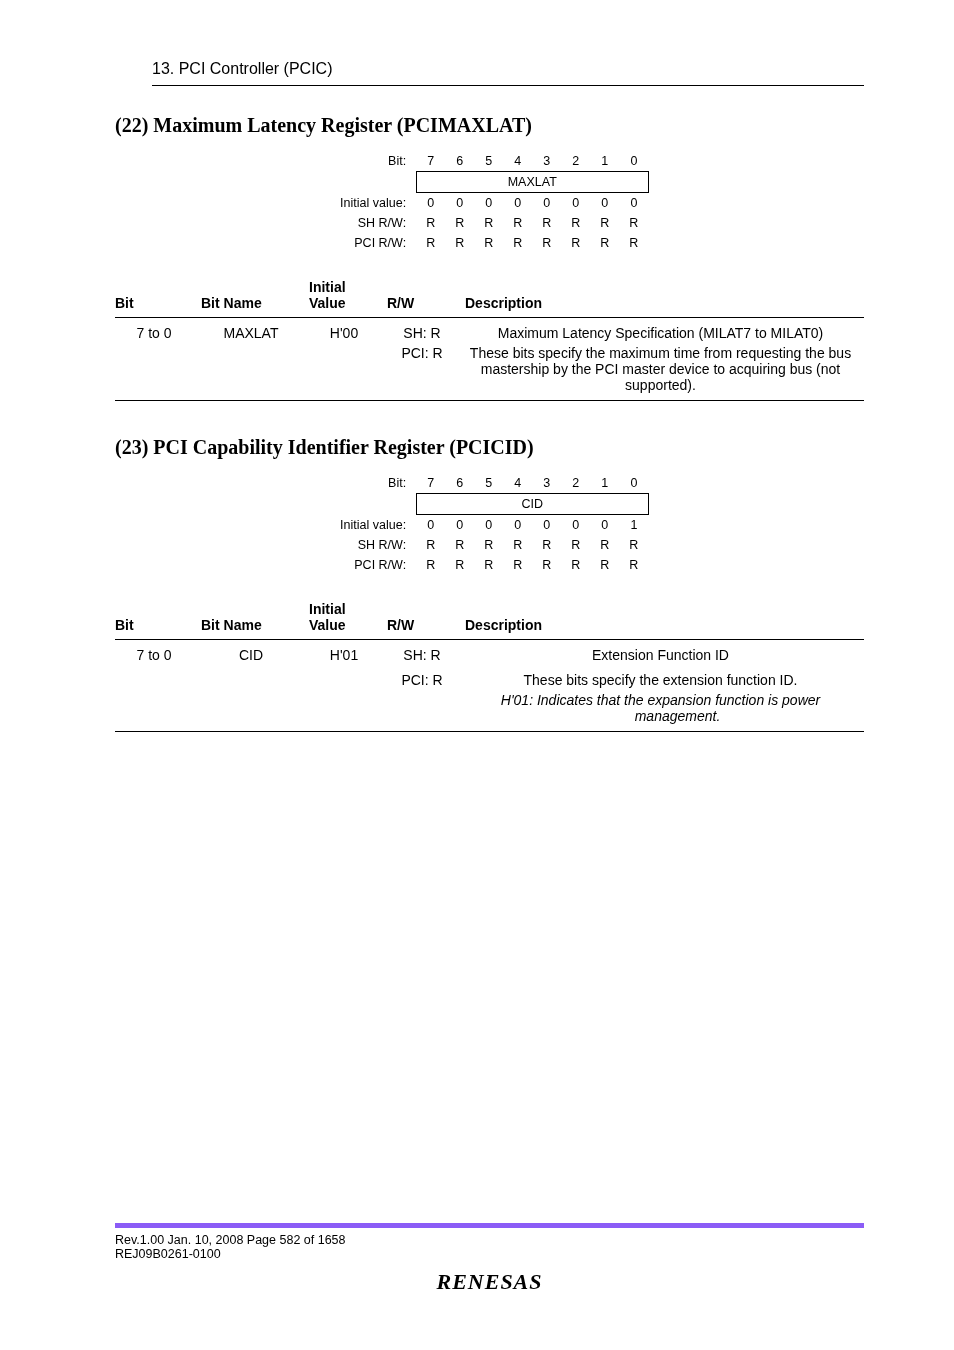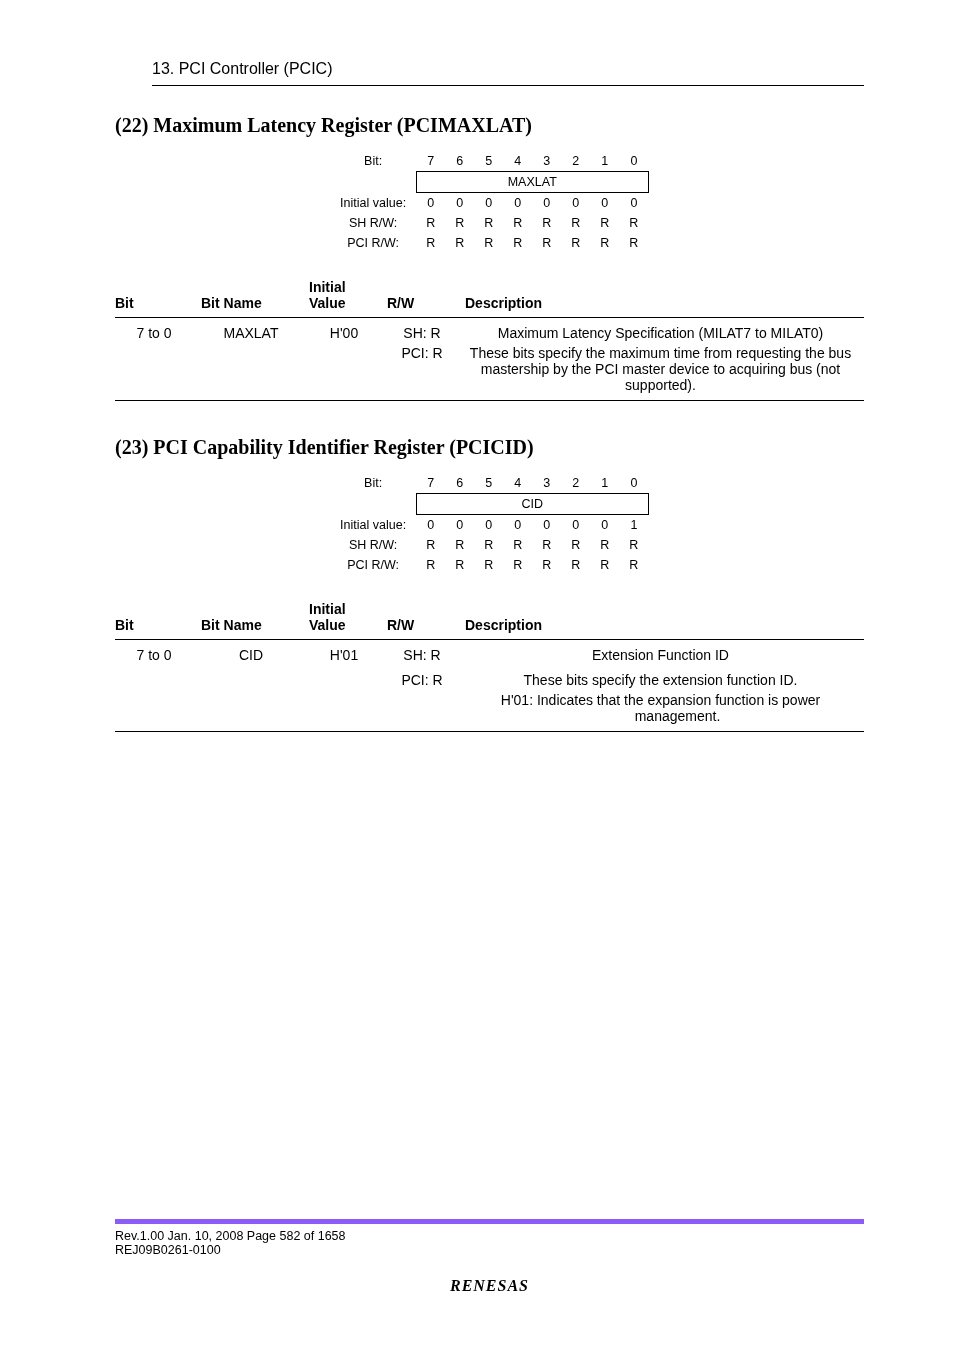--- a/index.html
+++ b/index.html
@@ -43,20 +43,21 @@
   .bit-table {
     border-collapse: collapse;
     font-size: 12.5px;
     margin: 0 auto 20px auto;
   }
   .bit-table td, .bit-table th {
     text-align: center;
     padding: 3px 10px;
   }
   .bit-table .label-col {
+    text-align: right;
     padding-right: 10px;
     white-space: nowrap;
   }
   .bit-table .reg-row td.cell {
     border: 1.2px solid #000;
   }
   .bit-table .reg-name {
     font-size: 12.5px;
   }
 
@@ -97,25 +98,25 @@
     bottom: 55px;
     font-size: 12.5px;
   }
   .footer-rule {
     border-top: 5px solid #8b5cf6;
     padding-top: 5px;
   }
   .renesas {
     text-align: center;
     font-family: "Times New Roman", Times, serif;
-    font-size: 16px;
+    font-size: 22px;
     font-weight: bold;
     font-style: italic;
     letter-spacing: 1px;
-    margin-top: 20px;
+    margin-top: 8px;
   }
 </style>
 </head>
 <body>
 
 <div class="page">
   <div class="header-line">13.   PCI Controller (PCIC)</div>
 
   <div class="sec-title">(22)  Maximum Latency Register (PCIMAXLAT)</div>
 
@@ -277,21 +278,21 @@
           <td class="no-border"></td>
       <td class="no-border">PCI: R</td>
       <td class="no-border">These bits specify the extension function ID.</td>
     </tr>
     <tr class="desc-inner-row-last">
       <td></td>
           <td></td>
           <td></td>
           <td></td>
       <td style="padding-left:0">
-            <div style="padding-left:0; text-indent:-34px; margin-left:34px;">H'01: Indicates that the expansion function is power management.</div>
+            <div style="padding-left:0; text-indent:-34px; margin-left:34px;font-style:italic;">H'01: Indicates that the expansion function is power management.</div>
           </td>
     </tr>
   </tbody>
     </table>
 
   <div class="footer">
     <div class="footer-rule">
       <div>Rev.1.00  Jan. 10, 2008  Page 582 of 1658</div>
       <div>REJ09B0261-0100</div>
     </div>

